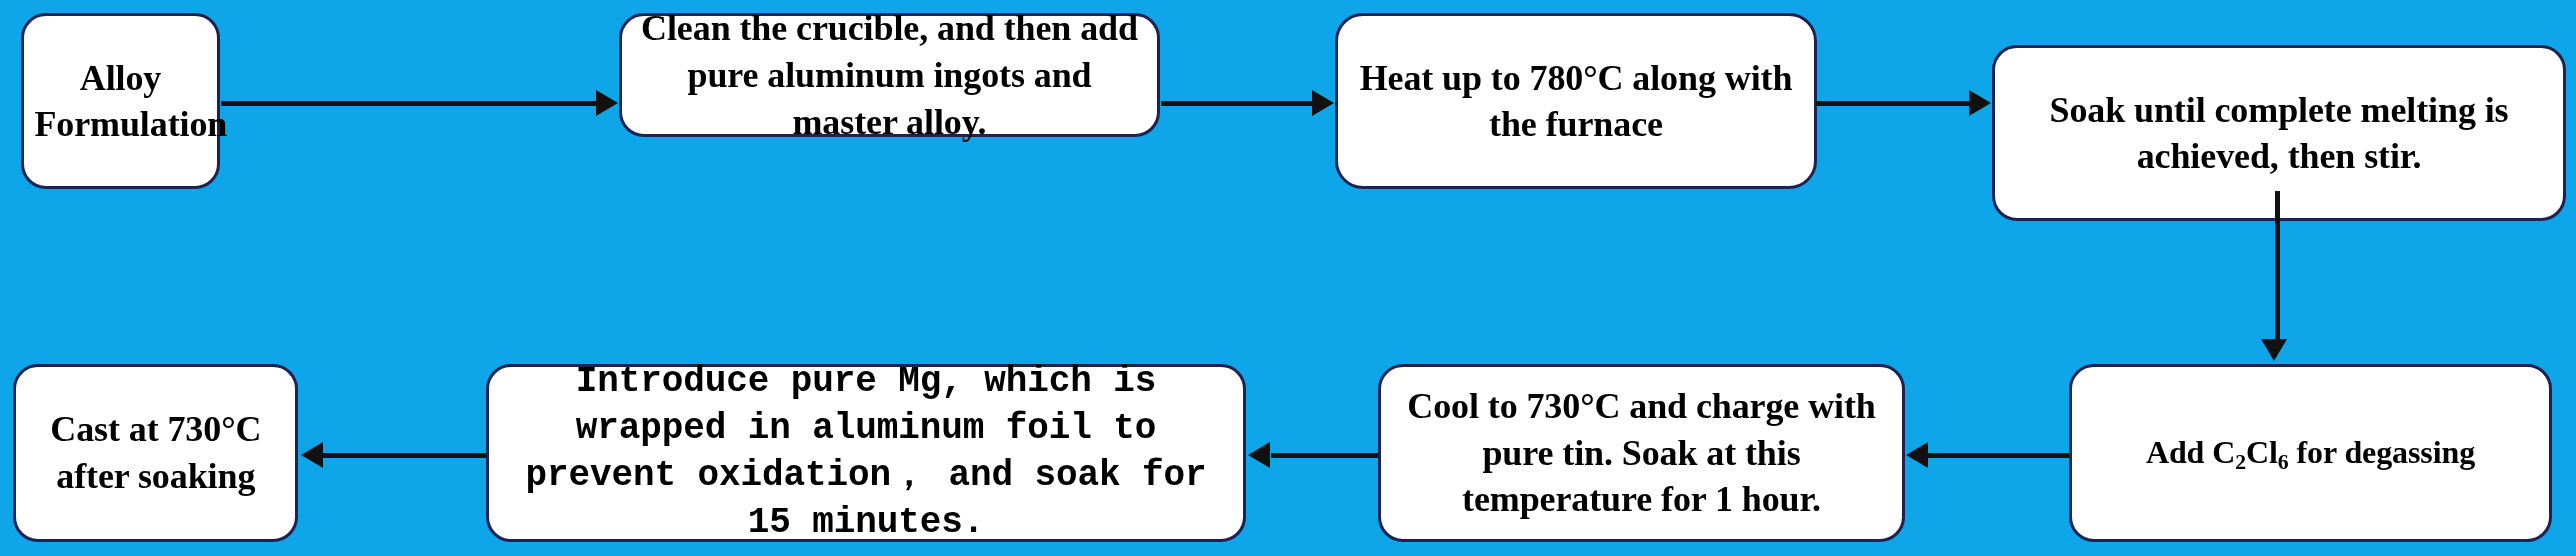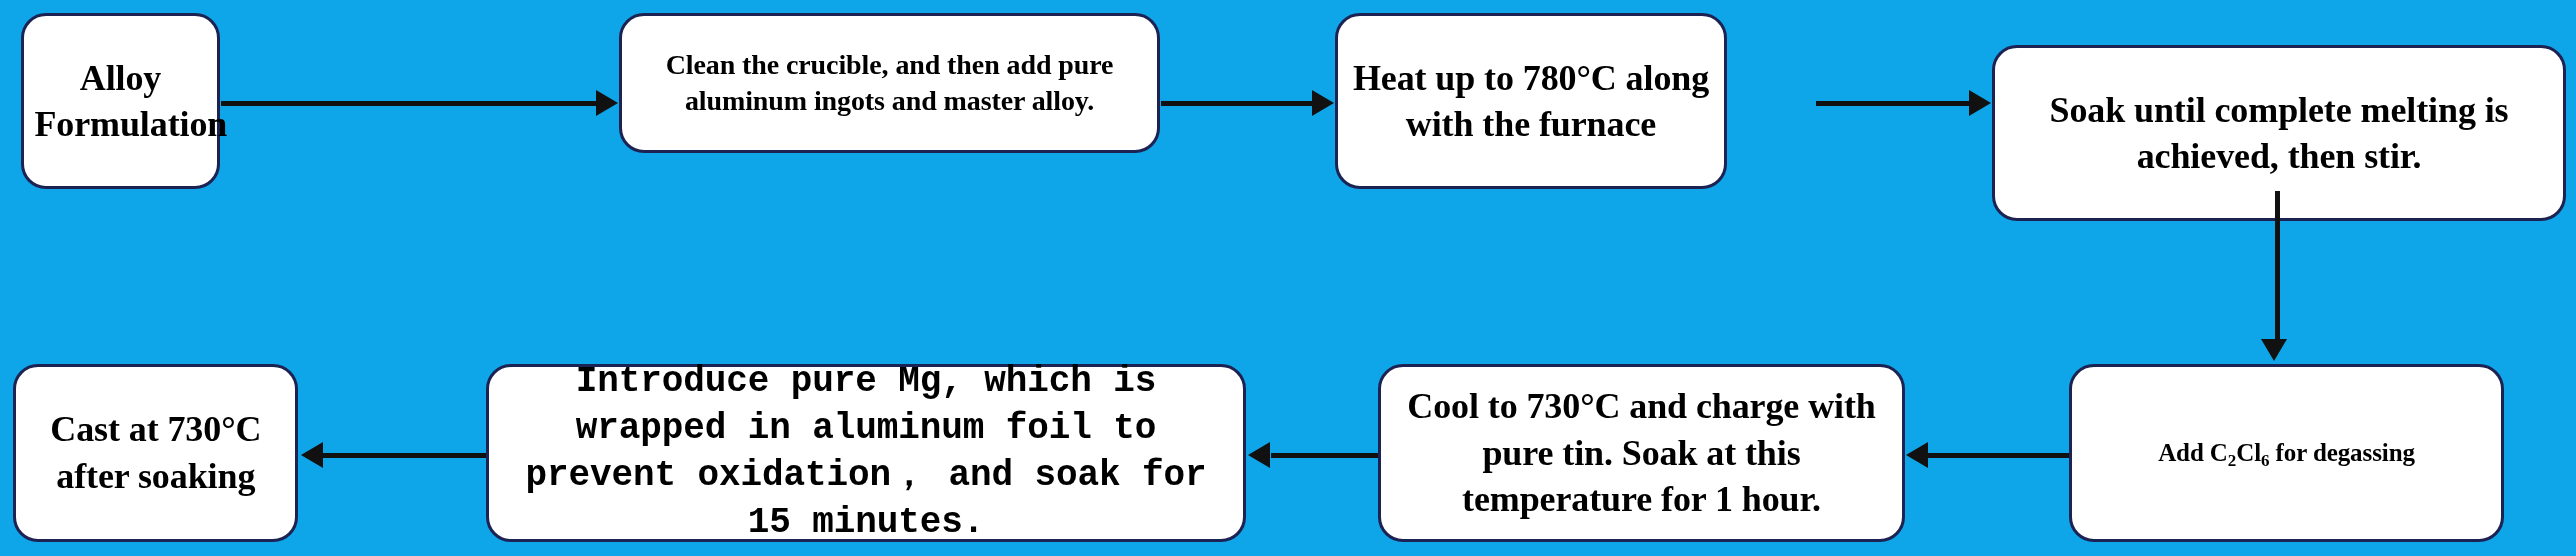--- a/index.html
+++ b/index.html
@@ -73,28 +73,28 @@
     position: absolute;
     width: 0;
     height: 0;
     border-left: 13.3px solid transparent;
     border-right: 13.3px solid transparent;
     border-top: 22px solid #111111;
   }
 
   
   #node-1 { left: 21px;   top: 13.3px;  width: 199px;  height: 176px; font-size: 36px; }
-  #node-2 { left: 619px;  top: 13.3px;  width: 541px;  height: 140px; font-size: 28px; }
-  #node-3 { left: 1335px; top: 13.3px;  width: 392px;  height: 176px; font-size: 36px; }
+  #node-2 { left: 619px;  top: 13.3px;  width: 541px;  height: 124px; font-size: 36px; }
+  #node-3 { left: 1335px; top: 13.3px;  width: 482px;  height: 176px; font-size: 36px; border-radius: 28px; }
   #node-4 { left: 1992px; top: 13.3px;  width: 574px;  height: 176px; font-size: 36px; margin-top: 32px; }
 
   #node-5 { left: 13.3px;   top: 364px; width: 285px;  height: 178px; font-size: 36px; justify-content: flex-end; }
   #node-6 { left: 486px;  top: 364px; width: 760px; height: 178px; font-size: 36px; font-family: Liberation Mono, monospace; }
   #node-7 { left: 1378px; top: 364px; width: 527px;  height: 178px; font-size: 36px; }
-  #node-8 { left: 2069px; top: 364px; width: 435px;  height: 178px; font-size: 25px; }
+  #node-8 { left: 2069px; top: 364px; width: 483px;  height: 178px; font-size: 32px; }
 
   
   #edge-1-line { left: 221px;  top: 101px; width: 376px; }
   #edge-1-head { left: 596px;  top: 90px; }
   #edge-2-line { left: 1161px; top: 101px; width: 152px; }
   #edge-2-head { left: 1312px; top: 90px; }
   #edge-3-line { left: 1816px; top: 101px; width: 154px; }
   #edge-3-head { left: 1969px; top: 90px; }
 
   #edge-4-line { left: 2275px; top: 191px; height: 150px; }

